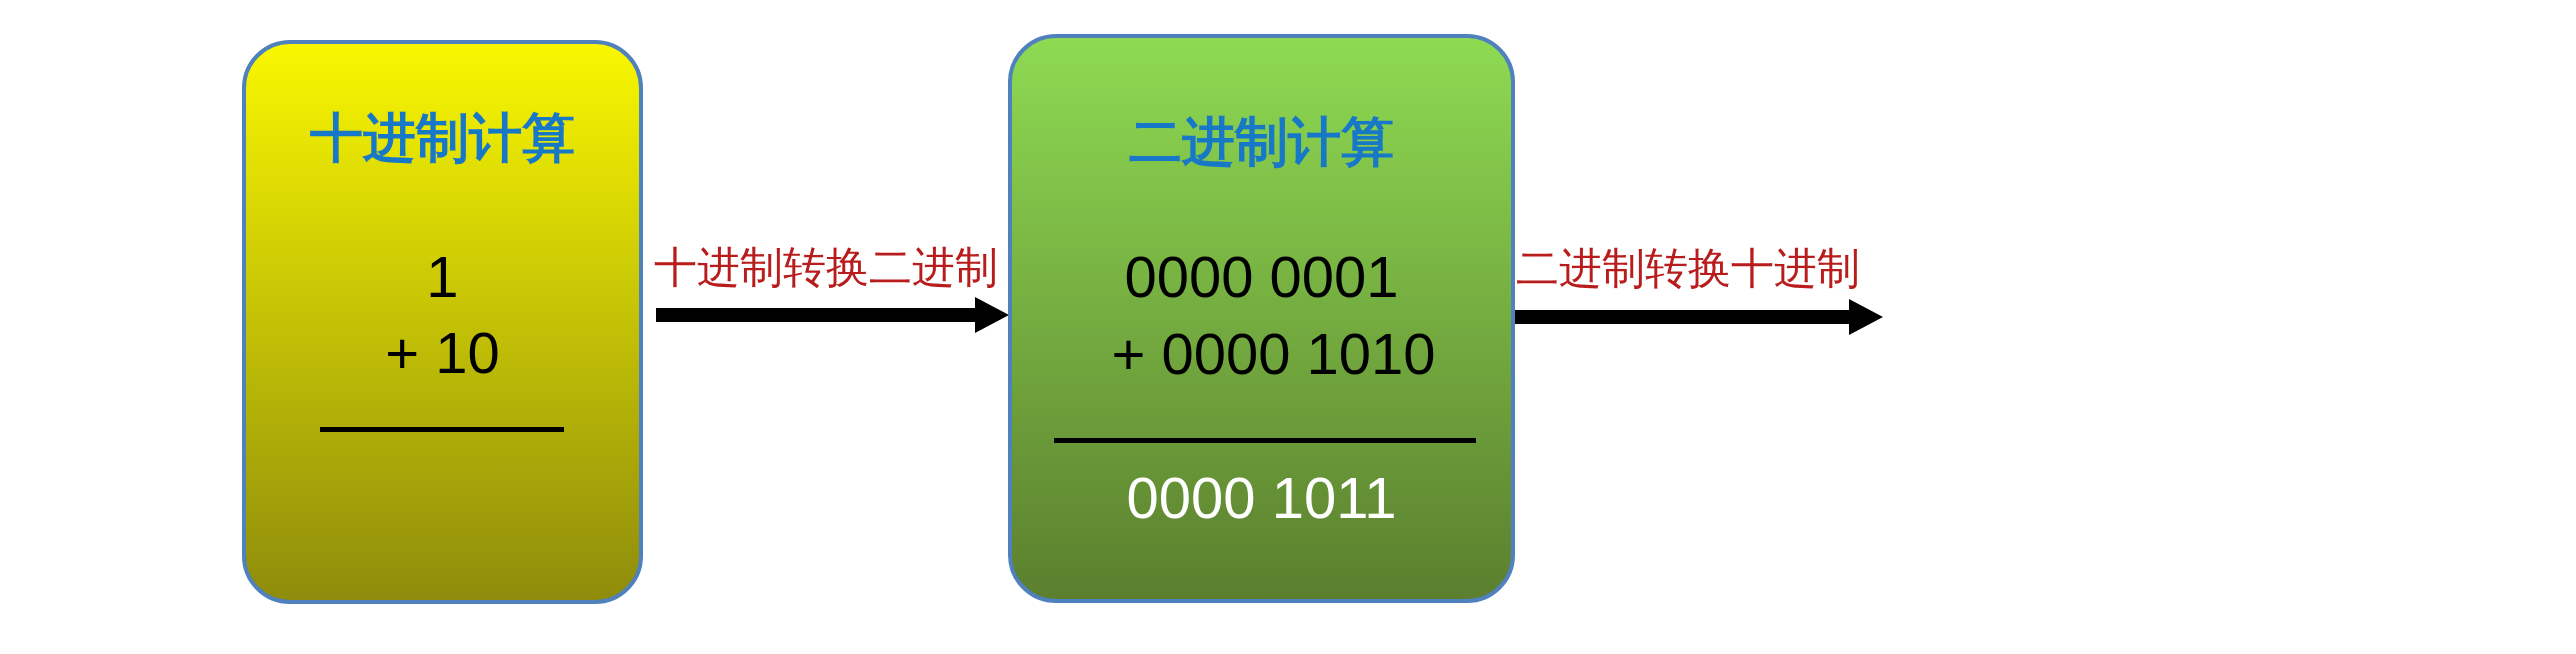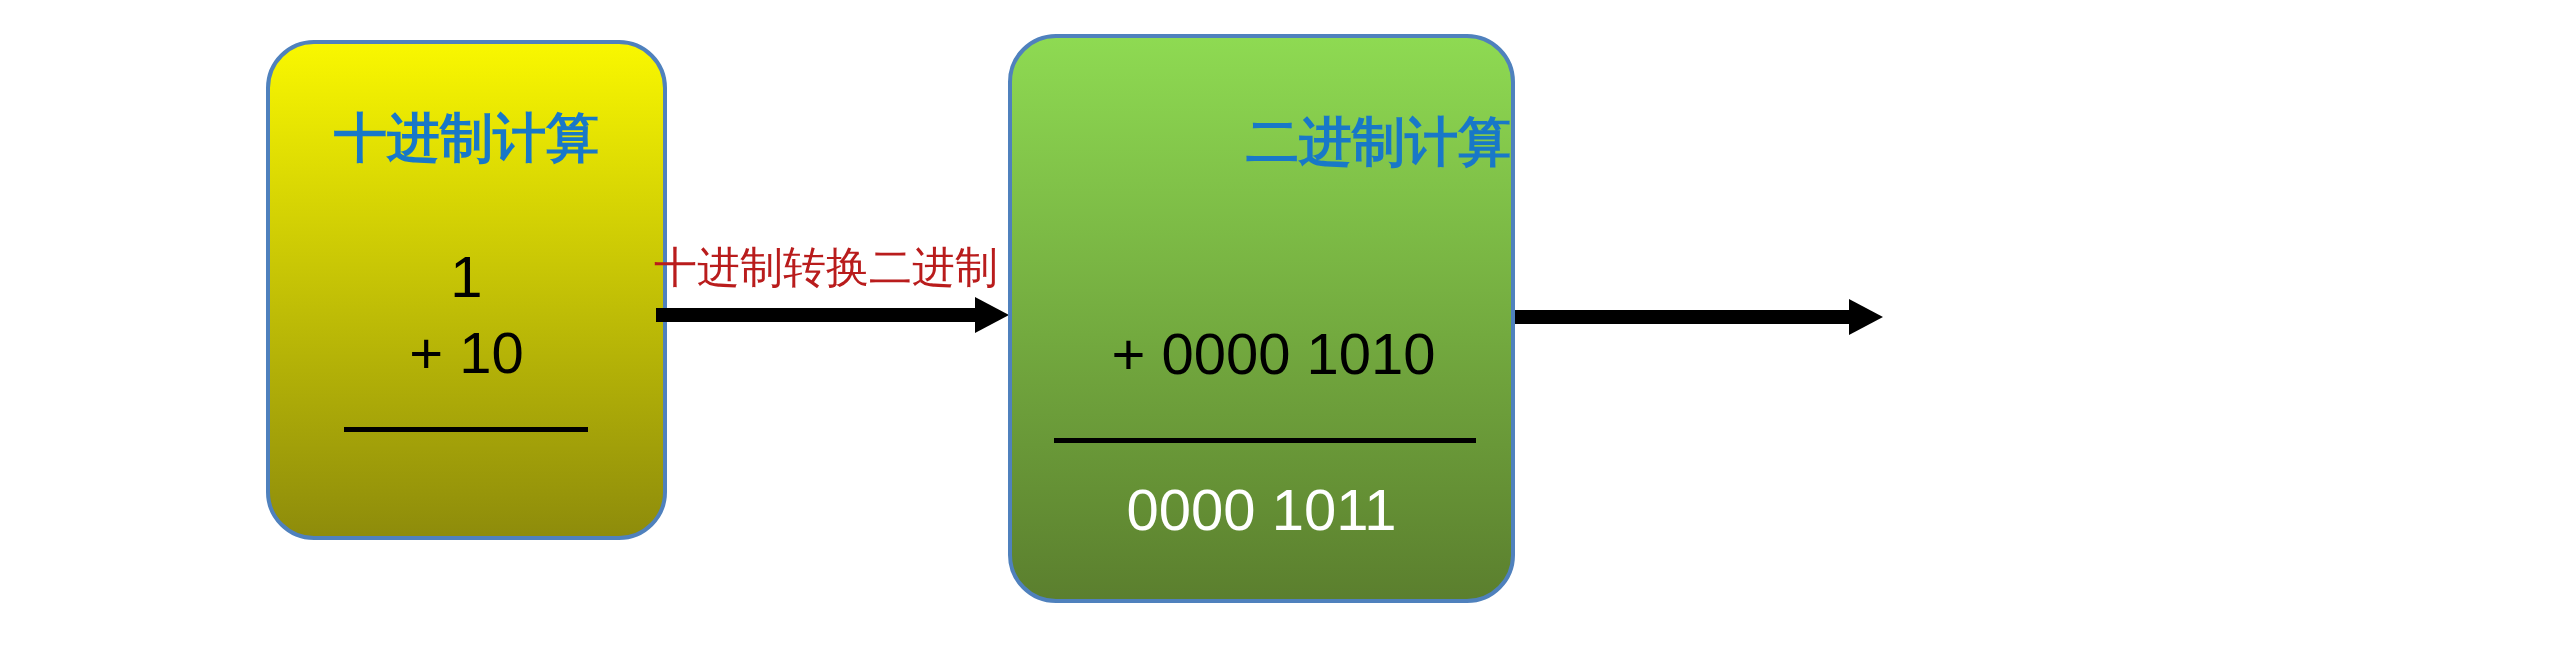--- a/index.html
+++ b/index.html
@@ -15,21 +15,21 @@
     font-family: "Liberation Sans", "DejaVu Sans", sans-serif;
     overflow: hidden;
   }
   .box {
     position: absolute;
     box-sizing: border-box;
     border: 4.3px solid var(--border_blue, #4F81BD);
     border-radius: 48px;
   }
   #box-decimal {
-    left: 266px; top: 40px; width: 401px; height: 500px;
+    left: 242px; top: 40px; width: 401px; height: 564px;
     background: linear-gradient(180deg, var(--yellow_top, #F9F700) 0%, var(--yellow_bottom, #8E8C0B) 100%);
   }
   #box-binary {
     left: 1008px; top: 34px; width: 507px; height: 569px;
     background: linear-gradient(180deg, var(--green_top, #8EDA52) 0%, var(--green_bottom, #5B7F2E) 100%);
   }
   #box-result {
     left: 1882px; top: 34px; width: 352px; height: 571px;
     background: linear-gradient(180deg, var(--red_top, #F03C3C) 0%, var(--red_bottom, #93292B) 100%);
   }
@@ -37,37 +37,37 @@
     position: absolute;
     left: 0; right: 0;
     text-align: center;
     font-size: 53px;
     font-weight: bold;
     line-height: 1;
     color: var(--title_blue, #1878C8);
     white-space: nowrap;
   }
   #box-decimal .box-title { top: 67px; }
-  #box-binary .box-title { top: 77px; text-align: right; }
+  #box-binary .box-title { top: 77px; }
   #box-result .box-title { top: 77px; }
   .num {
     position: absolute;
     left: 0; right: 0;
     text-align: center;
     font-size: 58px;
     line-height: 1;
     color: #000000;
     white-space: nowrap;
   }
   .num.white { color: #ffffff; }
   #dec-op1 { top: 204px; }
   #dec-op2 { top: 280px; }
   #bin-op1 { top: 210px; }
   #bin-op2 { top: 287px; margin-left: 24px; }
-  #bin-sum { top: 443px; }
+  #bin-sum { top: 431px; }
   #res-val { top: 435px; }
   .sum-rule {
     position: absolute;
     height: 5.2px;
     background: #000000;
   }
   #dec-rule { top: 383px; left: 74px; width: 244px; }
   #bin-rule { top: 400px; left: 42px; width: 422px; }
   .arrow-shaft {
     position: absolute;
@@ -107,23 +107,25 @@
     <div class="num" id="dec-op2">+ 10</div>
     <div class="sum-rule" id="dec-rule"></div>
   </div>
 
   <div class="arrow-label" id="arrow1-label">十进制转换二进制</div>
   <div class="arrow-shaft" id="arrow1-shaft"></div>
   <div class="arrow-head" id="arrow1-head"></div>
 
   <div class="box" id="box-binary">
     <div class="box-title">二进制计算</div>
+    <div class="num" id="bin-op1">0000 0001</div>
     <div class="num" id="bin-op2">+ 0000 1010</div>
     <div class="sum-rule" id="bin-rule"></div>
     <div class="num white" id="bin-sum">0000 1011</div>
   </div>
 
+  <div class="arrow-label" id="arrow2-label">二进制转换十进制</div>
   <div class="arrow-shaft" id="arrow2-shaft"></div>
   <div class="arrow-head" id="arrow2-head"></div>
 
 
 </div>
 
 
 </body></html>

